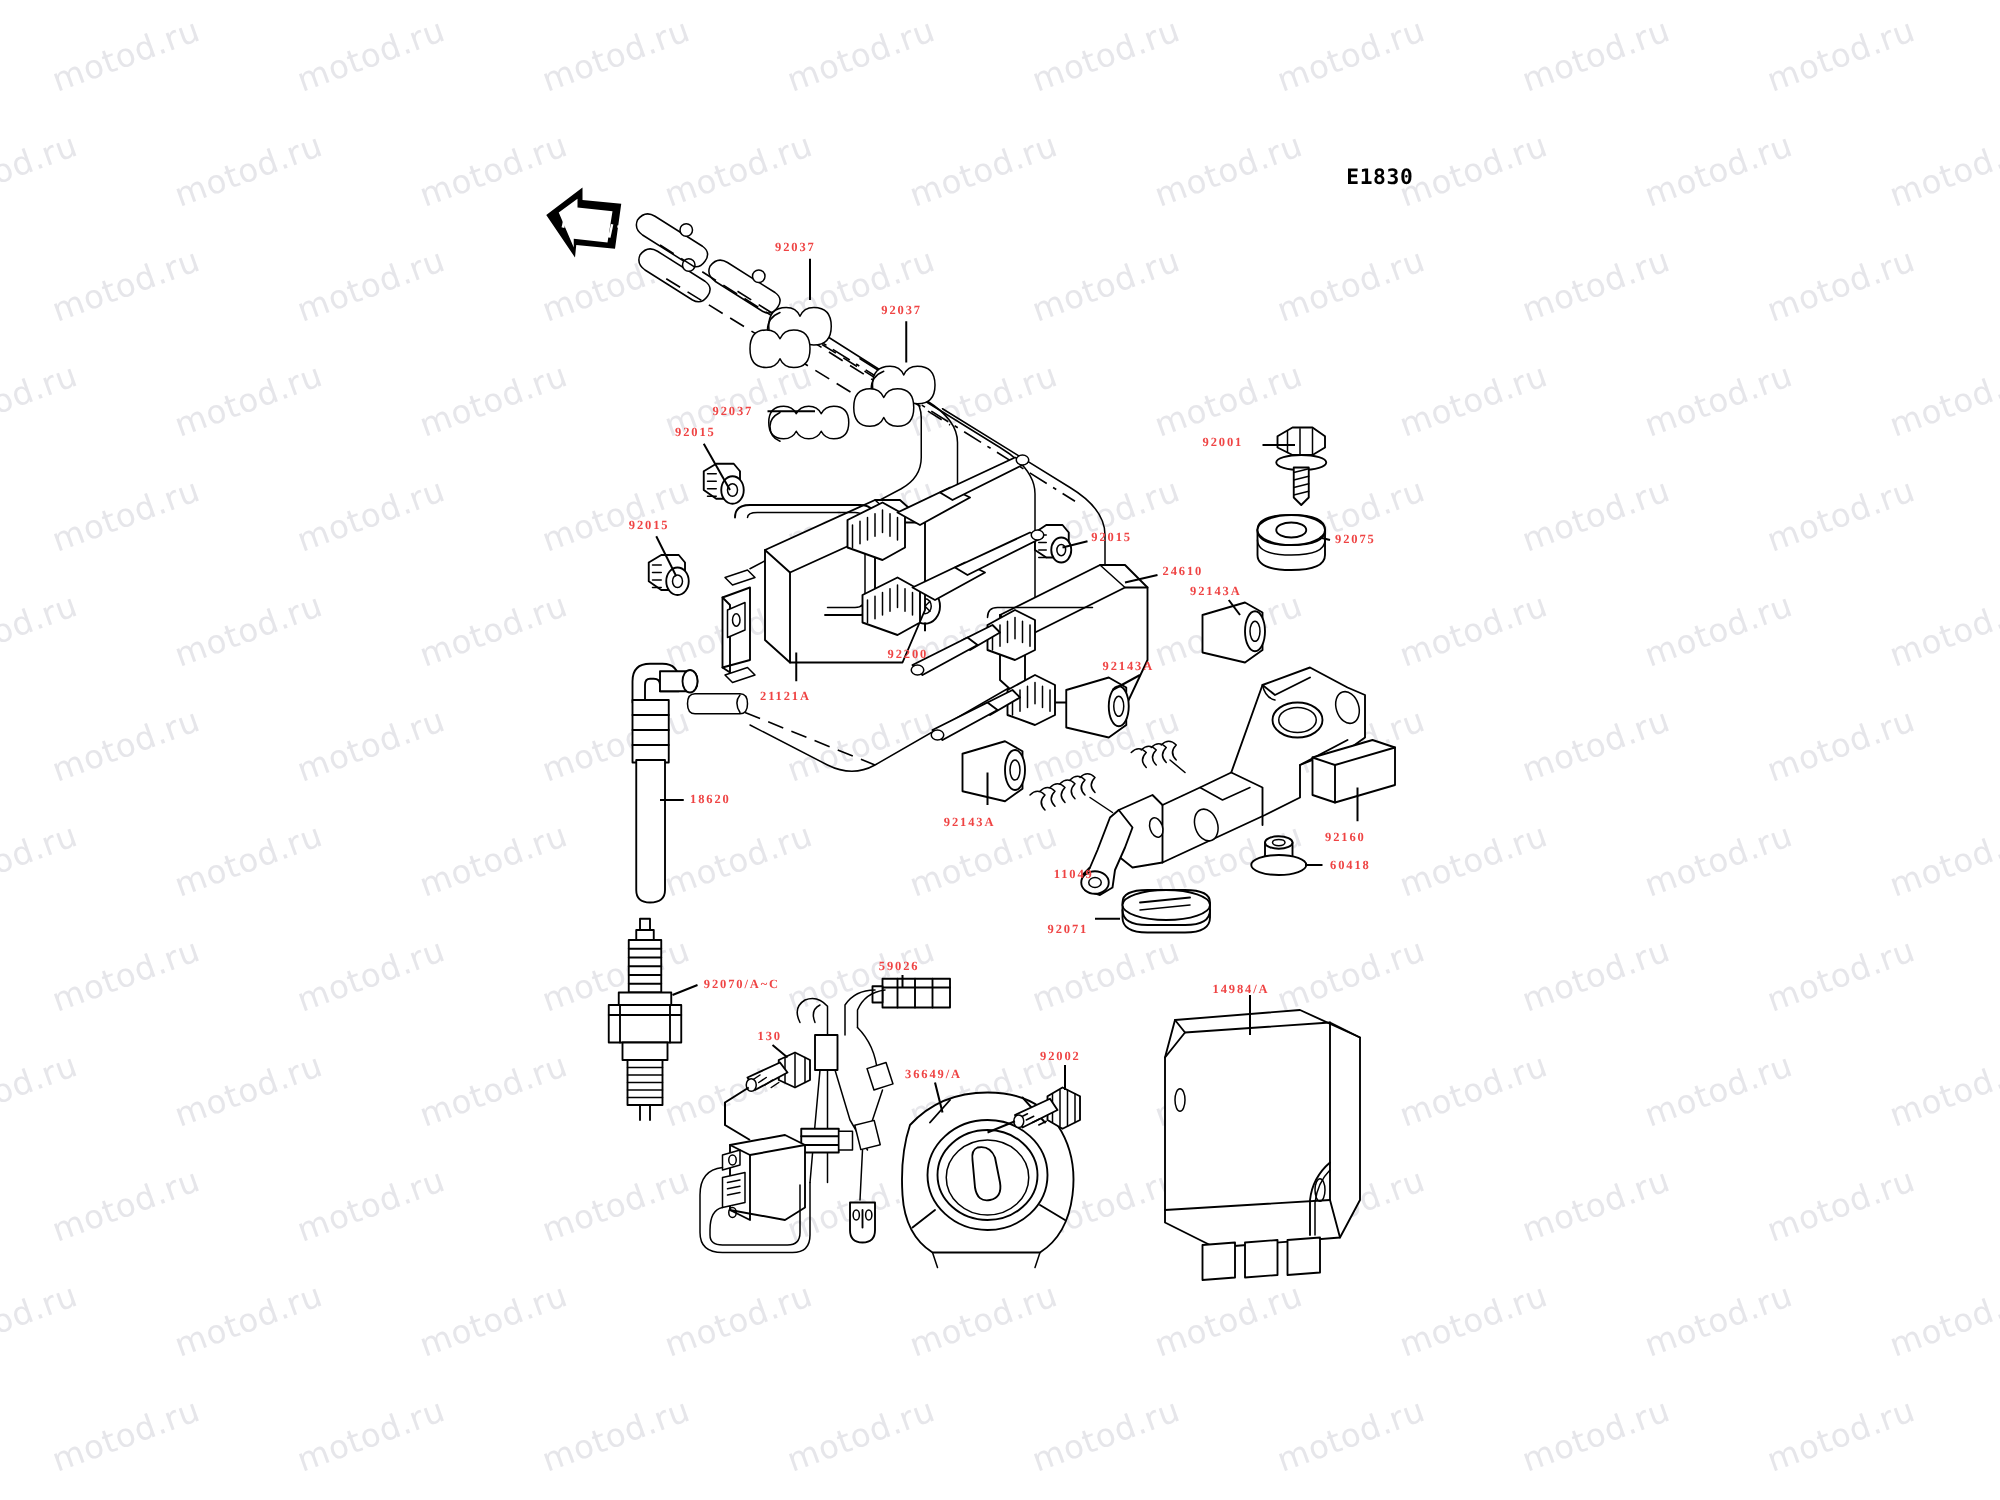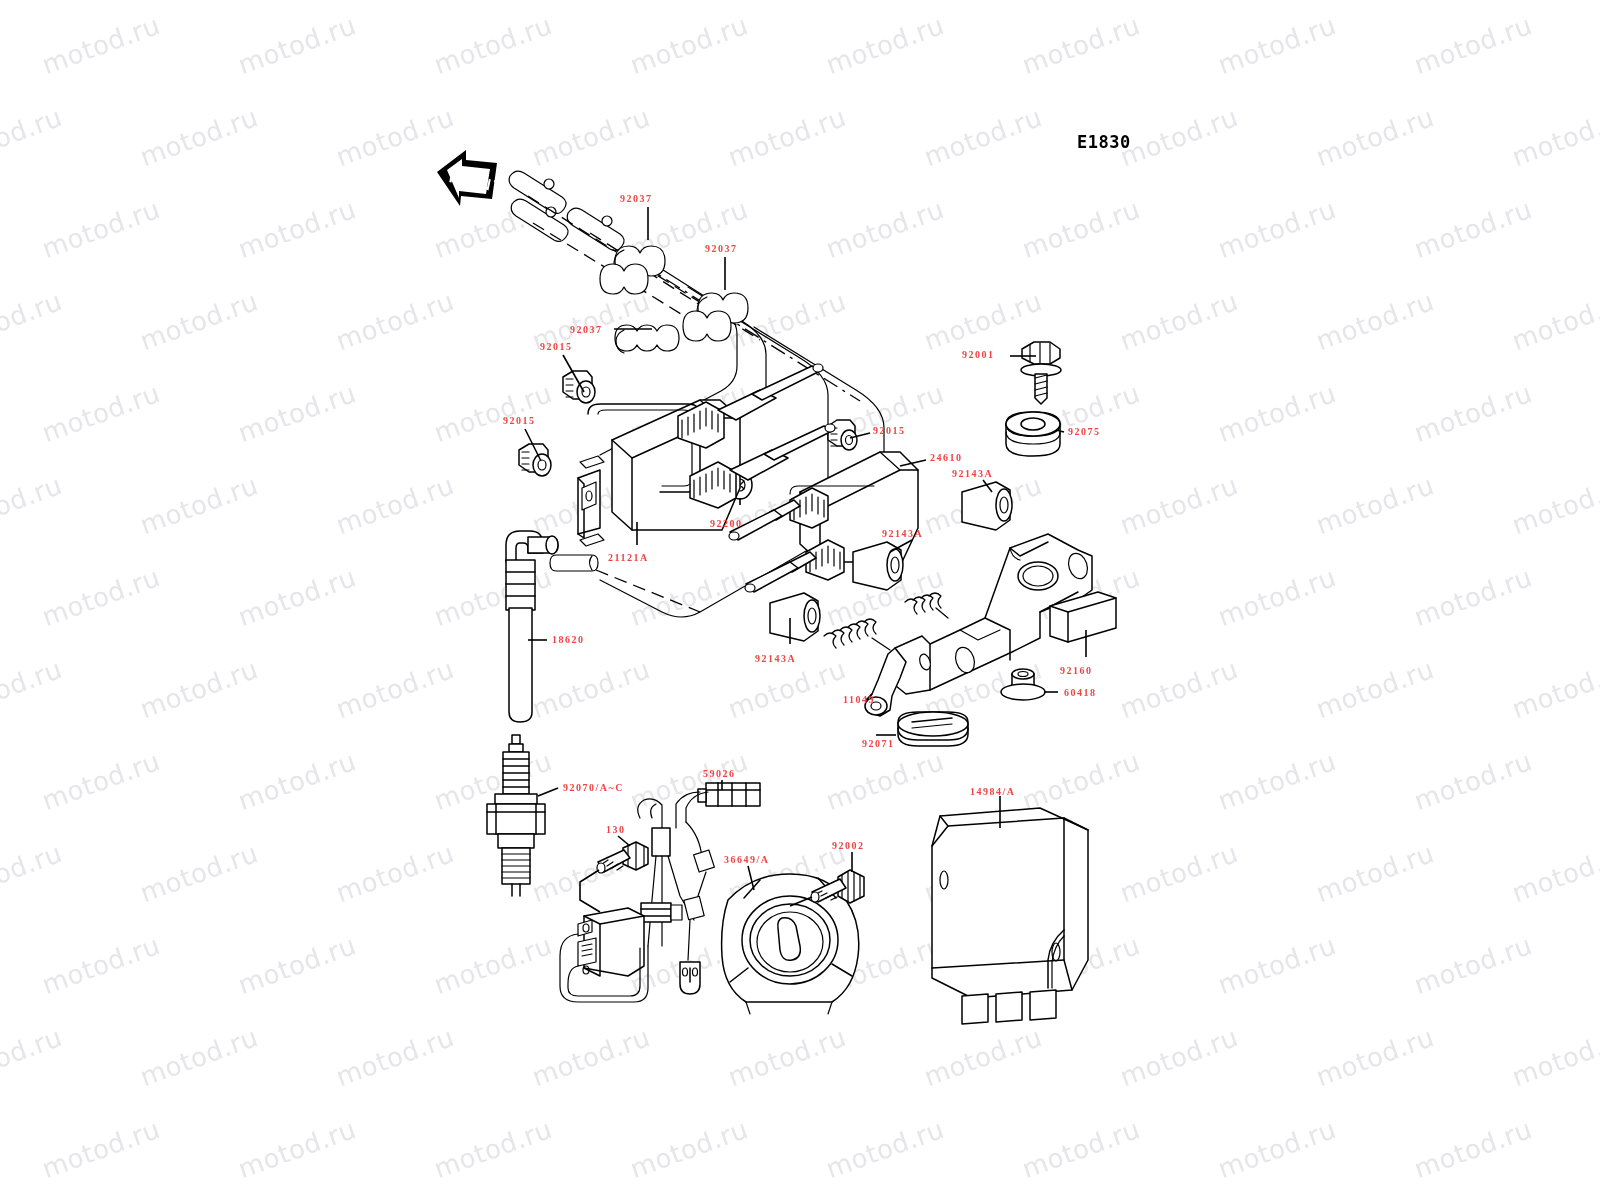--- a/index.html
+++ b/index.html
@@ -568,21 +568,21 @@
       <div class="lbl" style="left: 608px; top: 552px;">21121A</div>
       <div class="lbl" style="left: 930px; top: 452px;">24610</div>
       <div class="lbl" style="left: 962px; top: 349px;">92001</div>
       <div class="lbl" style="left: 1068px; top: 426px;">92075</div>
       <div class="lbl" style="left: 952px; top: 468px;">92143A</div>
       <div class="lbl" style="left: 882px; top: 528px;">92143A</div>
       <div class="lbl" style="left: 755px; top: 653px;">92143A</div>
       <div class="lbl" style="left: 1060px; top: 665px;">92160</div>
       <div class="lbl" style="left: 1064px; top: 687px;">60418</div>
       <div class="lbl" style="left: 843px; top: 694px;">11049</div>
-      <div class="lbl" style="left: 838px; top: 738px; margin-left: 24px;">92071</div>
+      <div class="lbl" style="left: 838px; top: 738px;">92071</div>
       <div class="lbl" style="left: 552px; top: 634px;">18620</div>
       <div class="lbl" style="left: 563px; top: 782px;">92070/A~C</div>
       <div class="lbl" style="left: 703px; top: 768px;">59026</div>
       <div class="lbl" style="left: 606px; top: 824px;">130</div>
       <div class="lbl" style="left: 724px; top: 854px;">36649/A</div>
       <div class="lbl" style="left: 832px; top: 840px;">92002</div>
       <div class="lbl" style="left: 970px; top: 786px;">14984/A</div>
     </div>
 
 </div>

